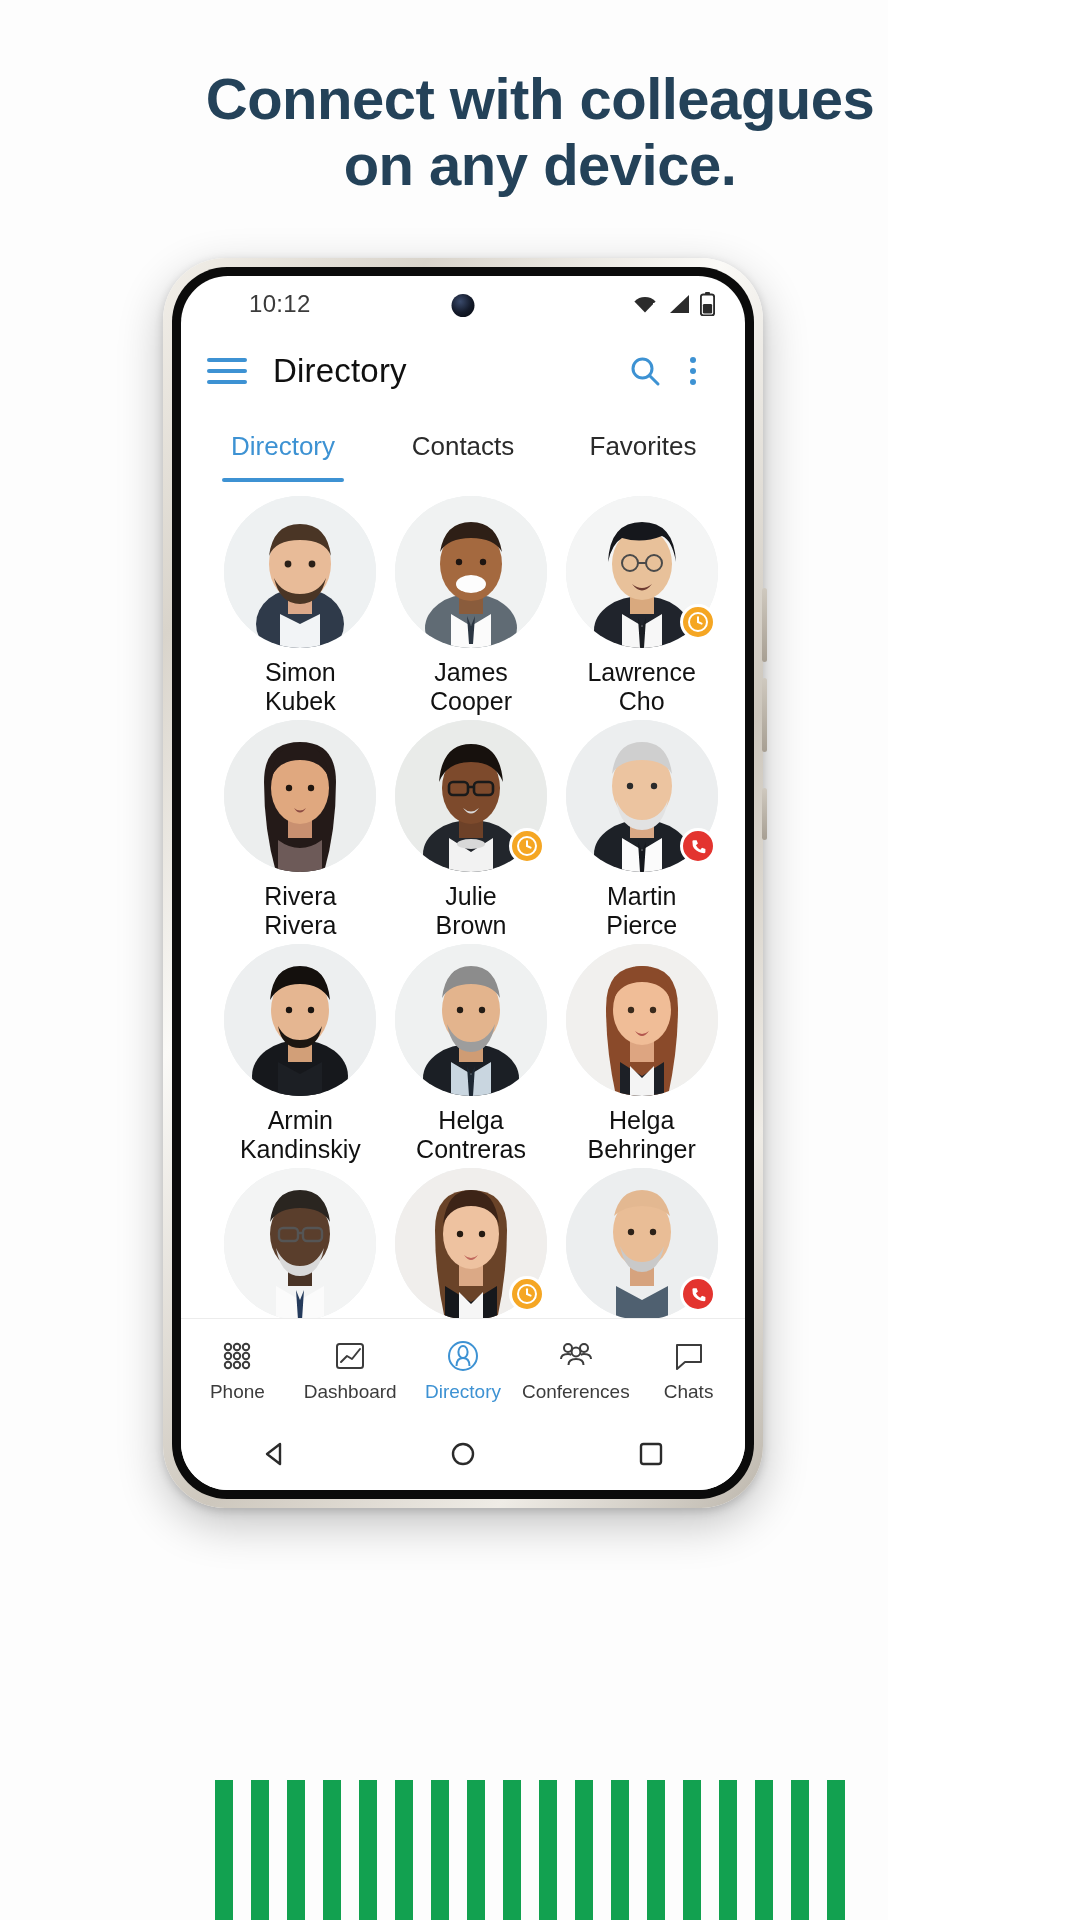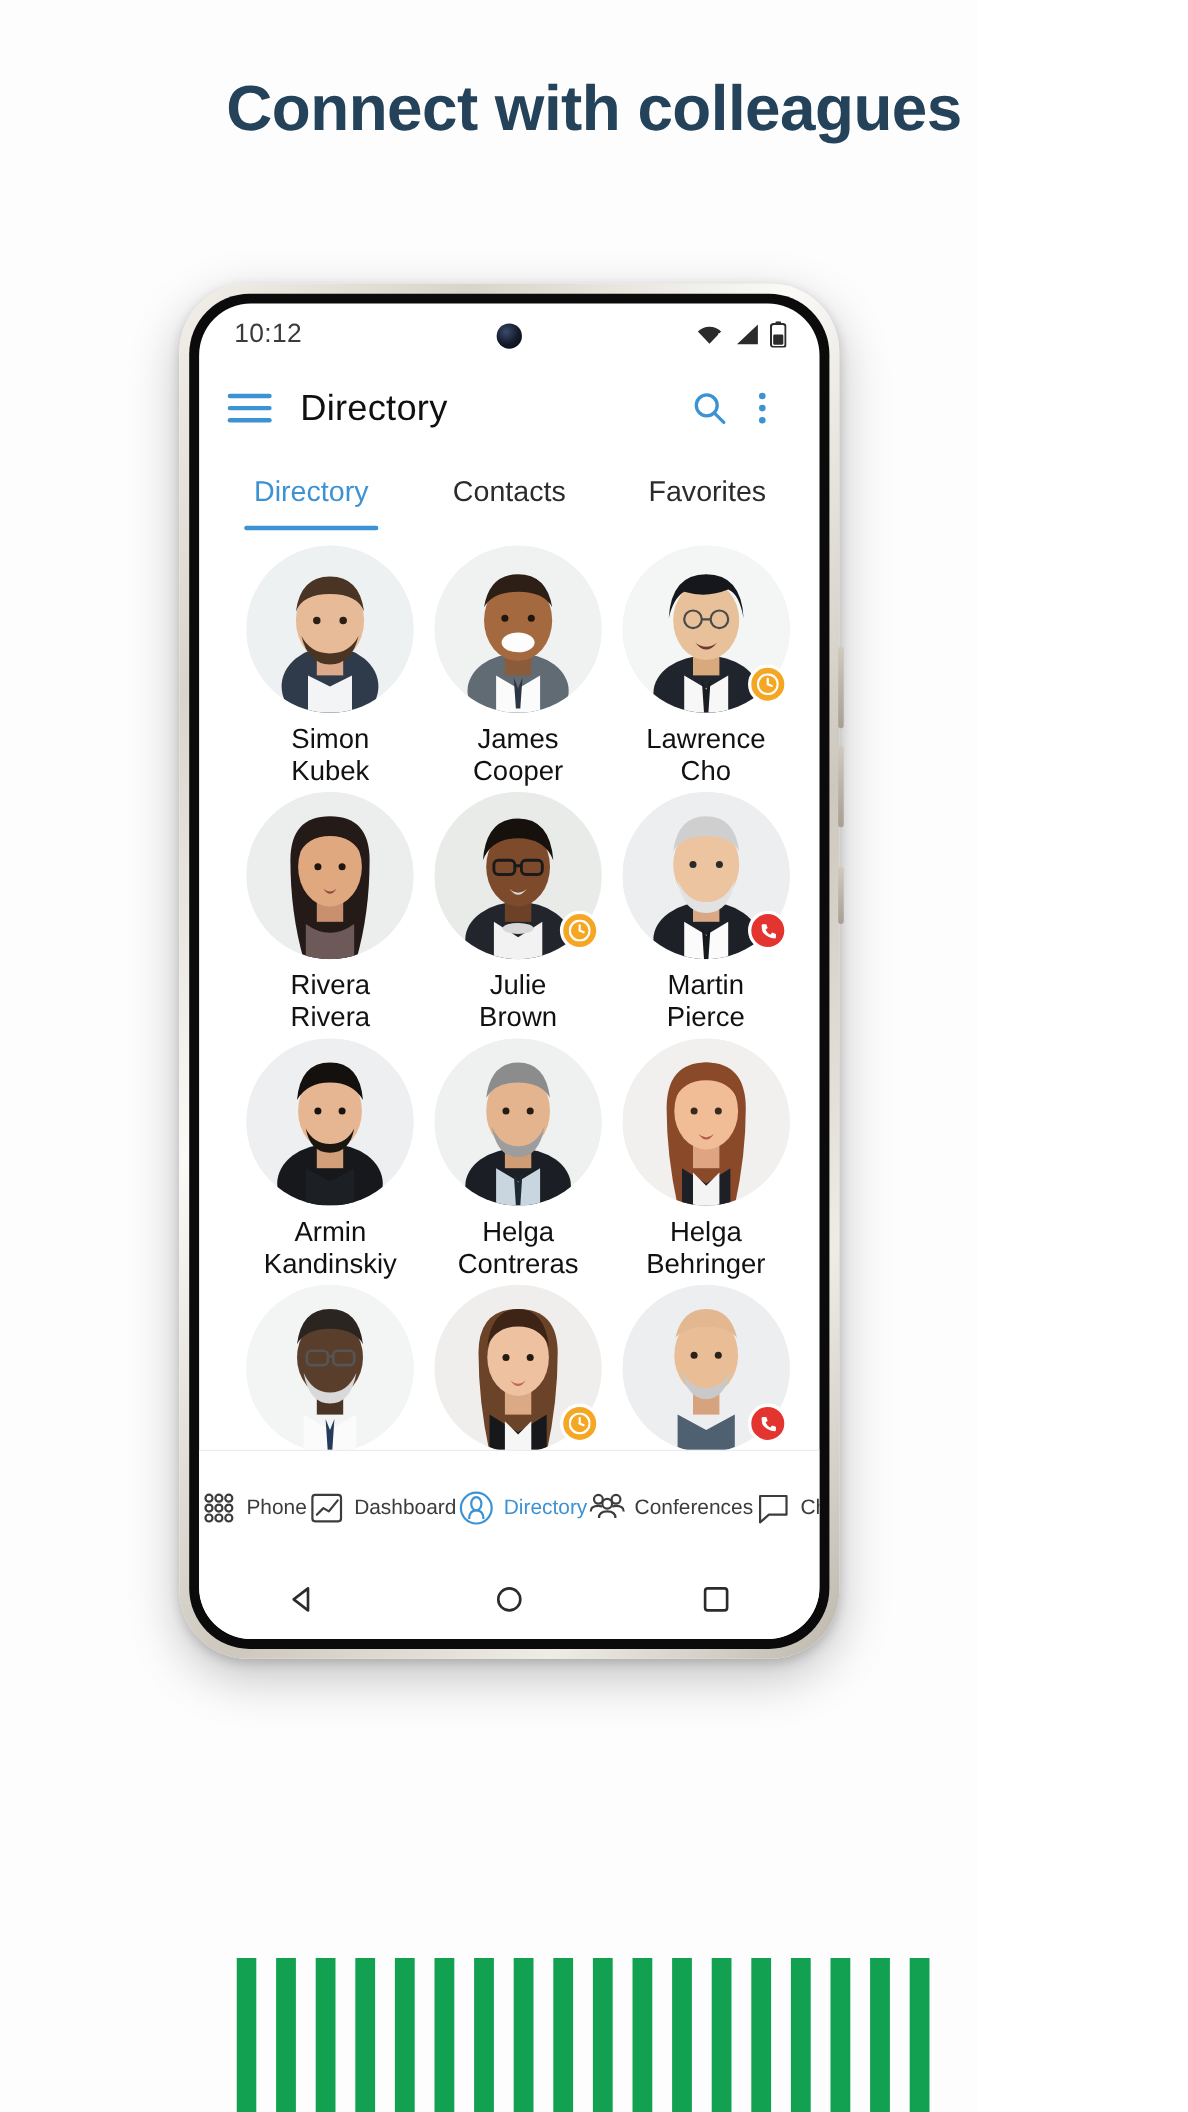--- a/index.html
+++ b/index.html
@@ -57,21 +57,21 @@
   .btn-vol1 { top: 330px; height: 74px; }
   .btn-vol2 { top: 420px; height: 74px; }
   .btn-pwr  { top: 530px; height: 52px; }
 
   
   .statusbar {
     position: relative; height: 56px;
     display: flex; align-items: center; justify-content: space-between;
     padding: 0 30px 0 32px;
   }
-  .clock { font-size: 24px; color: #3b3b3b; letter-spacing: 0.3px; }
+  .clock { font-size: 24px; color: #3b3b3b; letter-spacing: 0.3px; margin-left: 36px; }
   .punchhole {
     position: absolute; left: 50%; top: 18px; transform: translateX(-50%);
     width: 23px; height: 23px; border-radius: 50%;
     background: radial-gradient(circle at 38% 33%, #3a4a6b 0%, #141b2b 52%, #05070d 100%);
   }
   .sysicons { display: flex; align-items: center; gap: 9px; }
   .sysicons svg { display:block; }
 
   
   .appbar {
@@ -128,21 +128,21 @@
     max-width: 180px;
   }
 
   
   .bottomnav {
     position:absolute; left:0; right:0; bottom: 68px;
     height: 104px; background:#fff;
     display:flex; align-items:center;
     border-top: 1px solid #ececec;
   }
-  .navitem { flex:1; display:flex; flex-direction:row; align-items:center; gap:7px; cursor:pointer; }
+  .navitem { flex:1; display:flex; flex-direction:column; align-items:center; gap:7px; cursor:pointer; }
   .navitem .lbl { font-size: 19px; color: #3c3c3c; }
   .navitem.active .lbl { color: #3d92d3; }
   .navitem svg { display:block; }
 
   
   .androidnav {
     position:absolute; left:0; right:0; bottom: 0; height: 68px;
     display:flex; align-items:center; justify-content:space-around;
     background:#fff;
   }
@@ -189,20 +189,21 @@
     <div class="stripe" style="left:432px"></div>
       <div class="stripe" style="left:468px"></div>
     <div class="stripe" style="left:504px"></div>
       <div class="stripe" style="left:540px"></div>
     <div class="stripe" style="left:576px"></div>
       <div class="stripe" style="left:612px"></div>
   </div>
 
   <div class="headline">
     <div>Connect with colleagues</div>
+    <div>on any device.</div>
   </div>
 
   <div class="phone">
     <div class="btn-side btn-vol1"></div>
     <div class="btn-side btn-vol2"></div>
     <div class="btn-side btn-pwr"></div>
 
     <div class="phone-inner">
       <div class="screen">
 

